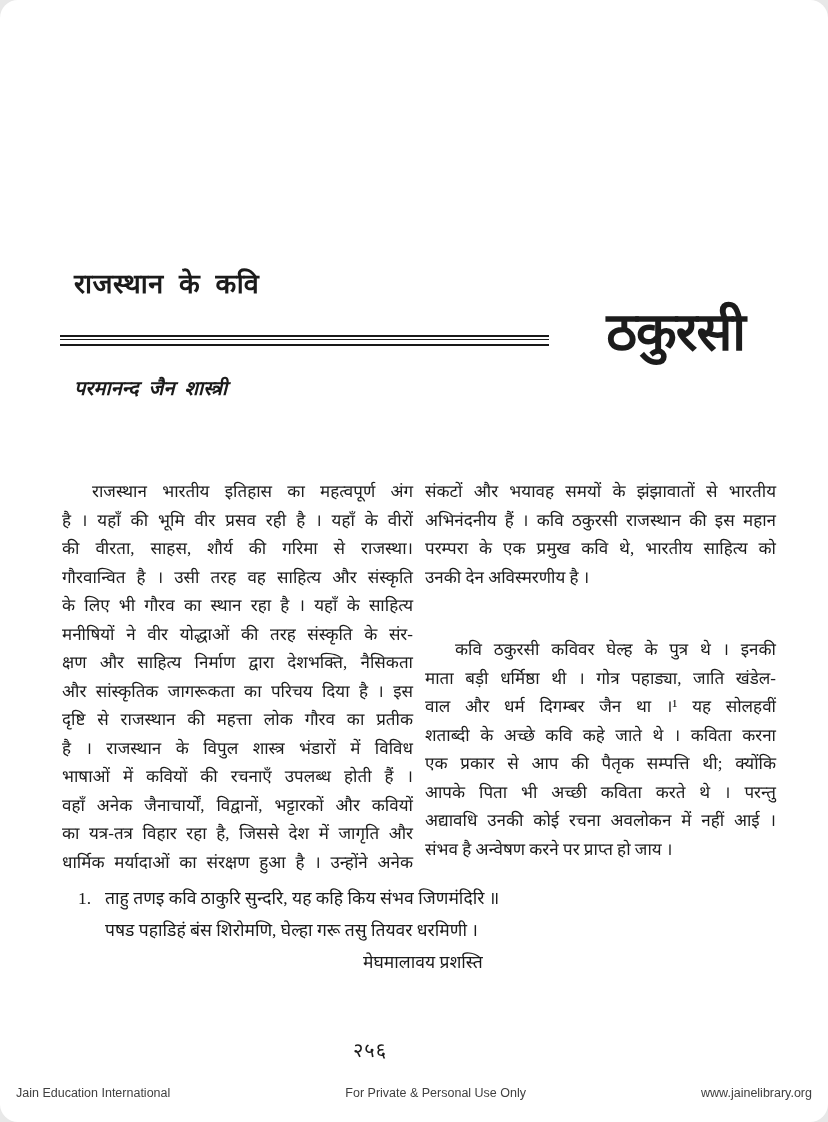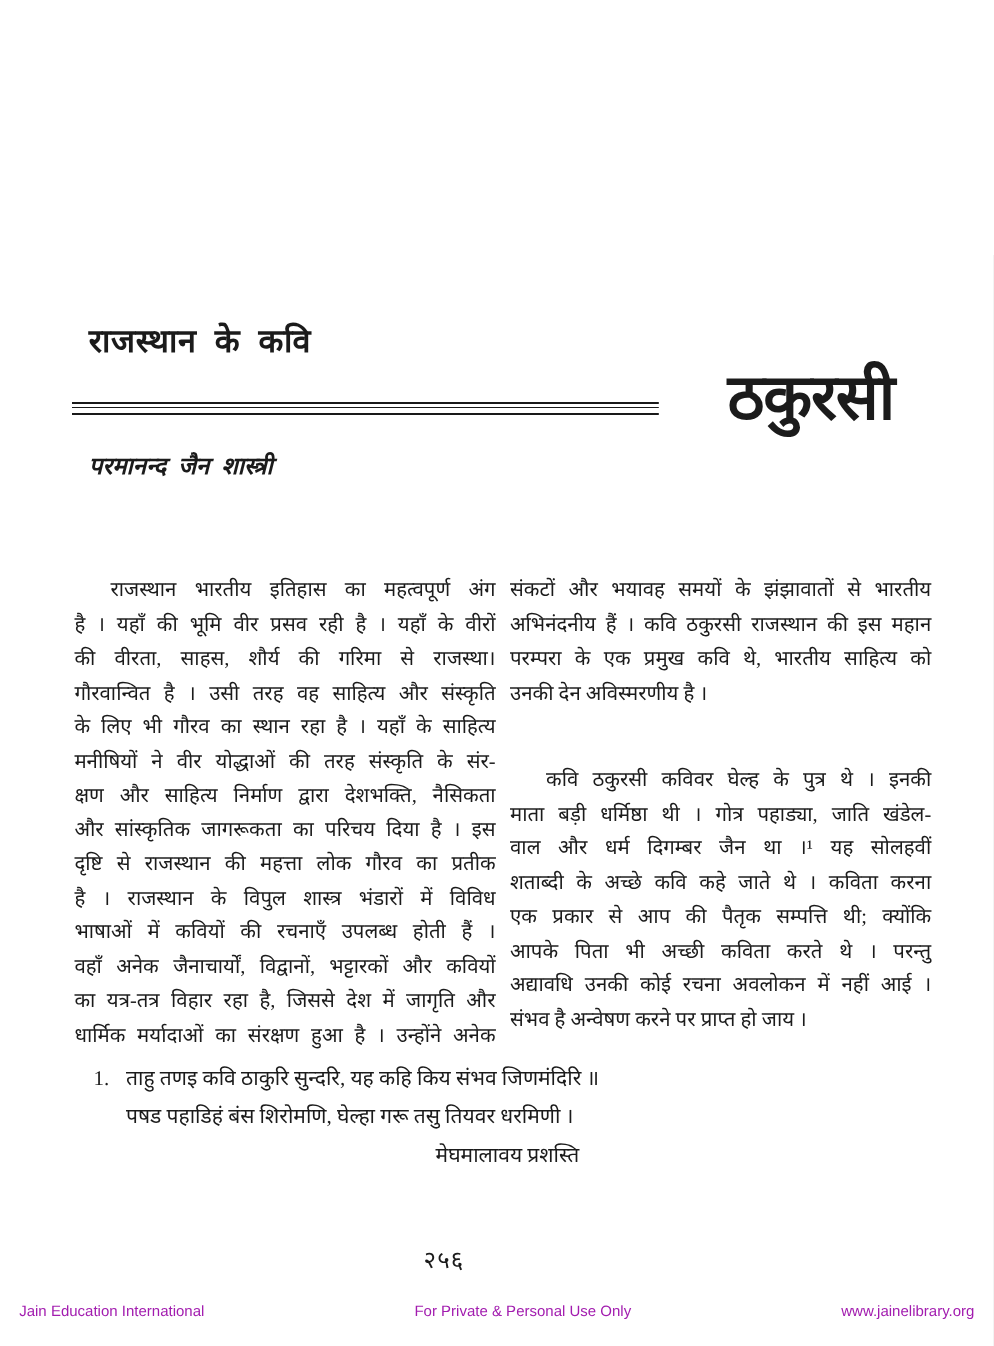--- a/index.html
+++ b/index.html
@@ -4,20 +4,21 @@
 <style>
   html,body{margin:0;padding:0;background:#e8e8e8;}
   .page{
     position:relative;
     width:828px;height:1122px;
     margin:0 auto;
     background:#ffffff;
     color:#1b1b1b;
     font-family:"Liberation Serif","DejaVu Serif",serif;
     overflow:hidden;
+    border-radius:18px;
   }
   
   .heading{
     position:absolute;left:74px;top:264px;
     font-size:27px;font-weight:700;word-spacing:8px;
     letter-spacing:.5px;
   }
   .title-row{position:absolute;left:60px;right:83px;top:303px;height:68px;}
   .double-rule{
     position:absolute;left:0;top:32px;right:196px;height:13px;
@@ -62,21 +63,21 @@
   
   .page-number{
     position:absolute;left:0;top:992px;width:740px;
     text-align:center;font-size:20px;letter-spacing:1px;margin-top:44px;
   }
   
   .scan-footer{
     position:absolute;left:16px;right:16px;top:1086px;
     display:flex;justify-content:space-between;
     font-family:"Liberation Sans","DejaVu Sans",sans-serif;
-    font-size:12.5px;color:#a21caf;
+    font-size:12.5px;color:#404040;
   }
 </style>
 </head>
 <body>
 
 <div class="page">
 
   <div class="heading">राजस्थान के कवि</div>
 
   <div class="title-row">

